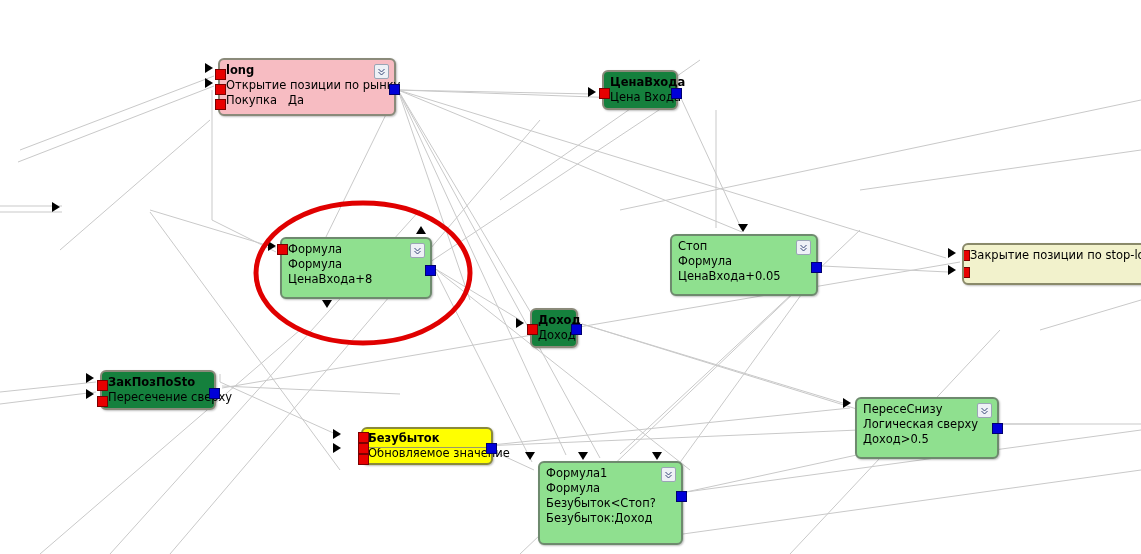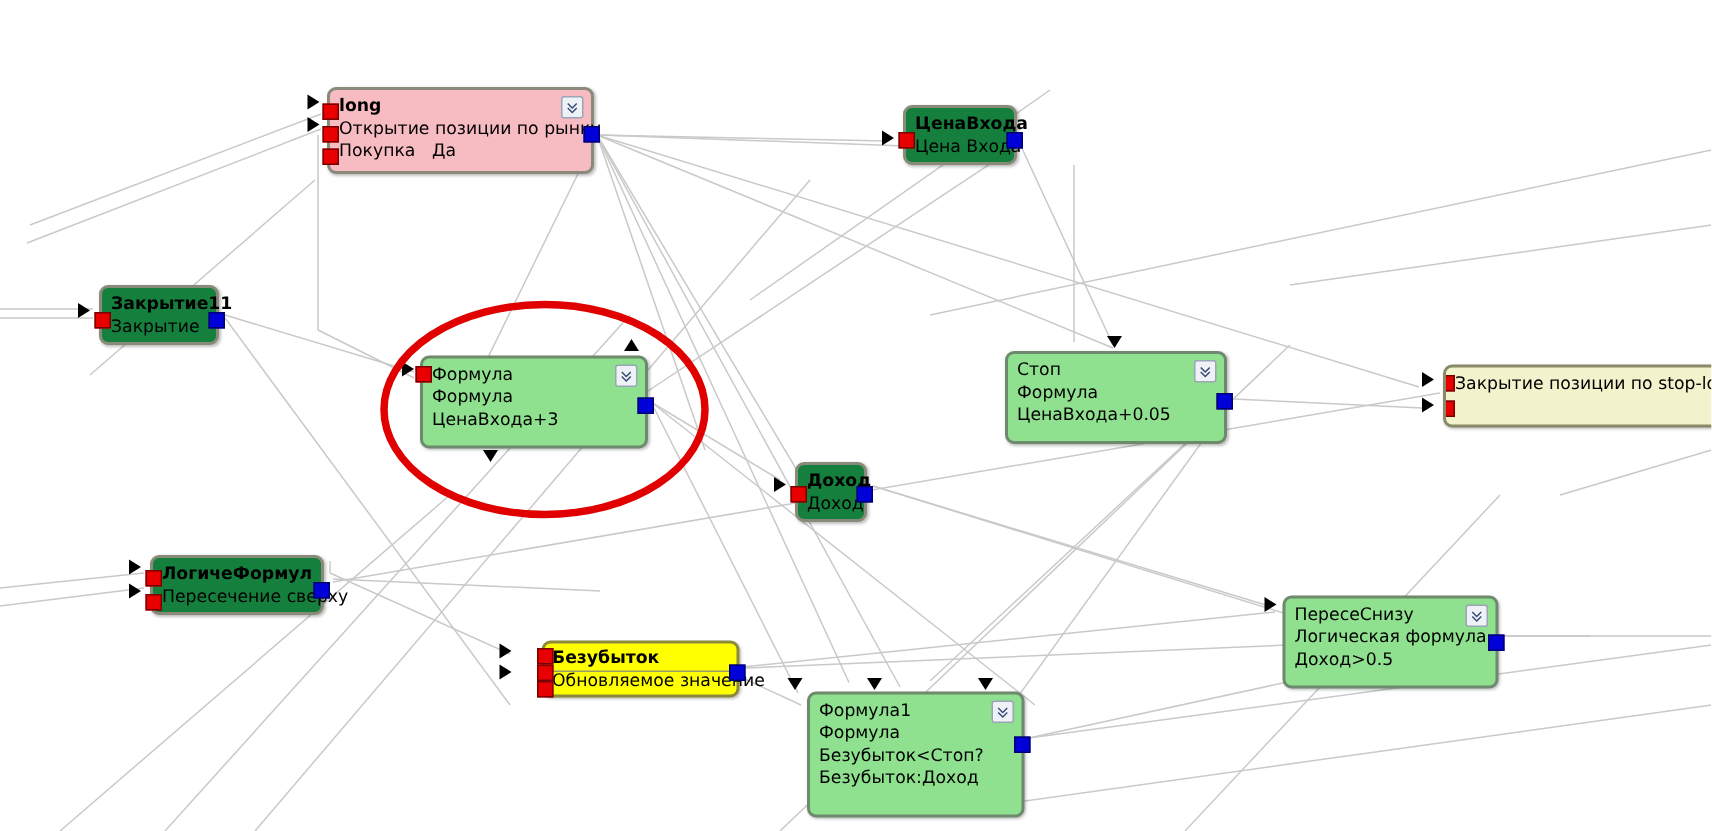--- a/index.html
+++ b/index.html
@@ -222,32 +222,26 @@
   <div class="arrow" style="left:205px; top:78px;"></div>
 
   <div class="node n-gray" style="left:602px; top:70px; width:76px; height:40px;">
     <div class="title">ЦенаВхода</div>
     <div class="sub">Цена Входа</div>
     <div class="port in" style="top:16px;"></div>
     <div class="port out" style="top:16px;"></div>
   </div>
   <div class="arrow" style="left:588px; top:87px;"></div>
 
-  <div class="node n-gray" style="left:66px; top:190px; width:80px; height:40px;">
-    <div class="title">Закрытие11</div>
-    <div class="sub">Закрытие</div>
-    <div class="port in" style="top:16px;"></div>
-    <div class="port out" style="top:16px;"></div>
-  </div>
   <div class="arrow" style="left:52px; top:202px;"></div>
 
   <div class="node n-green" style="left:280px; top:237px; width:152px; height:62px;">
     <div class="title plain">Формула</div>
     <div class="sub">Формула</div>
-    <div class="formula">ЦенаВхода+3</div>
+    <div class="formula">ЦенаВхода+8</div>
     <div class="collapse">
       <svg width="9" height="9" viewBox="0 0 9 9">
           <path d="M1.5 2 L4.5 5 L7.5 2 M1.5 5 L4.5 8 L7.5 5" stroke="#3a4a7a" stroke-width="1" fill="none"></path>
         </svg>
     </div>
     <div class="port in" style="top:5px;"></div>
     <div class="port out" style="top:26px;"></div>
   </div>
   <div class="arrow" style="left:268px; top:241px;"></div>
   <div class="arrow down" style="left:322px; top:300px;"></div>
@@ -276,21 +270,21 @@
 
   <div class="node n-gray" style="left:530px; top:308px; width:48px; height:40px;">
     <div class="title">Доход</div>
     <div class="sub">Доход</div>
     <div class="port in" style="top:14px;"></div>
     <div class="port out" style="top:14px;"></div>
   </div>
   <div class="arrow" style="left:516px; top:318px;"></div>
 
   <div class="node n-gray" style="left:100px; top:370px; width:116px; height:40px;">
-    <div class="title">ЛогичеФормул</div>
+    <div class="title">ЗакПозПоSto</div>
     <div class="sub">Пересечение сверху</div>
     <div class="port in" style="top:8px;"></div>
     <div class="port in" style="top:24px;"></div>
     <div class="port out" style="top:16px;"></div>
   </div>
   <div class="arrow" style="left:86px; top:373px;"></div>
   <div class="arrow" style="left:86px; top:389px;"></div>
 
   <div class="node n-yellow" style="left:361px; top:427px; width:132px; height:38px; padding:2px 5px 3px 5px;">
     <div class="title">Безубыток</div>
@@ -315,21 +309,21 @@
         </svg>
     </div>
     <div class="port out" style="top:28px;"></div>
   </div>
   <div class="arrow down" style="left:525px; top:452px;"></div>
   <div class="arrow down" style="left:578px; top:452px;"></div>
   <div class="arrow down" style="left:652px; top:452px;"></div>
 
   <div class="node n-green" style="left:855px; top:397px; width:144px; height:62px;">
     <div class="title plain">ПересеСнизу</div>
-    <div class="sub">Логическая формула</div>
+    <div class="sub">Логическая сверху</div>
     <div class="formula">Доход&gt;0.5</div>
     <div class="collapse">
       <svg width="9" height="9" viewBox="0 0 9 9">
           <path d="M1.5 2 L4.5 5 L7.5 2 M1.5 5 L4.5 8 L7.5 5" stroke="#3a4a7a" stroke-width="1" fill="none"></path>
         </svg>
     </div>
     <div class="port out" style="top:24px;"></div>
   </div>
   <div class="arrow" style="left:843px; top:398px;"></div>
 

